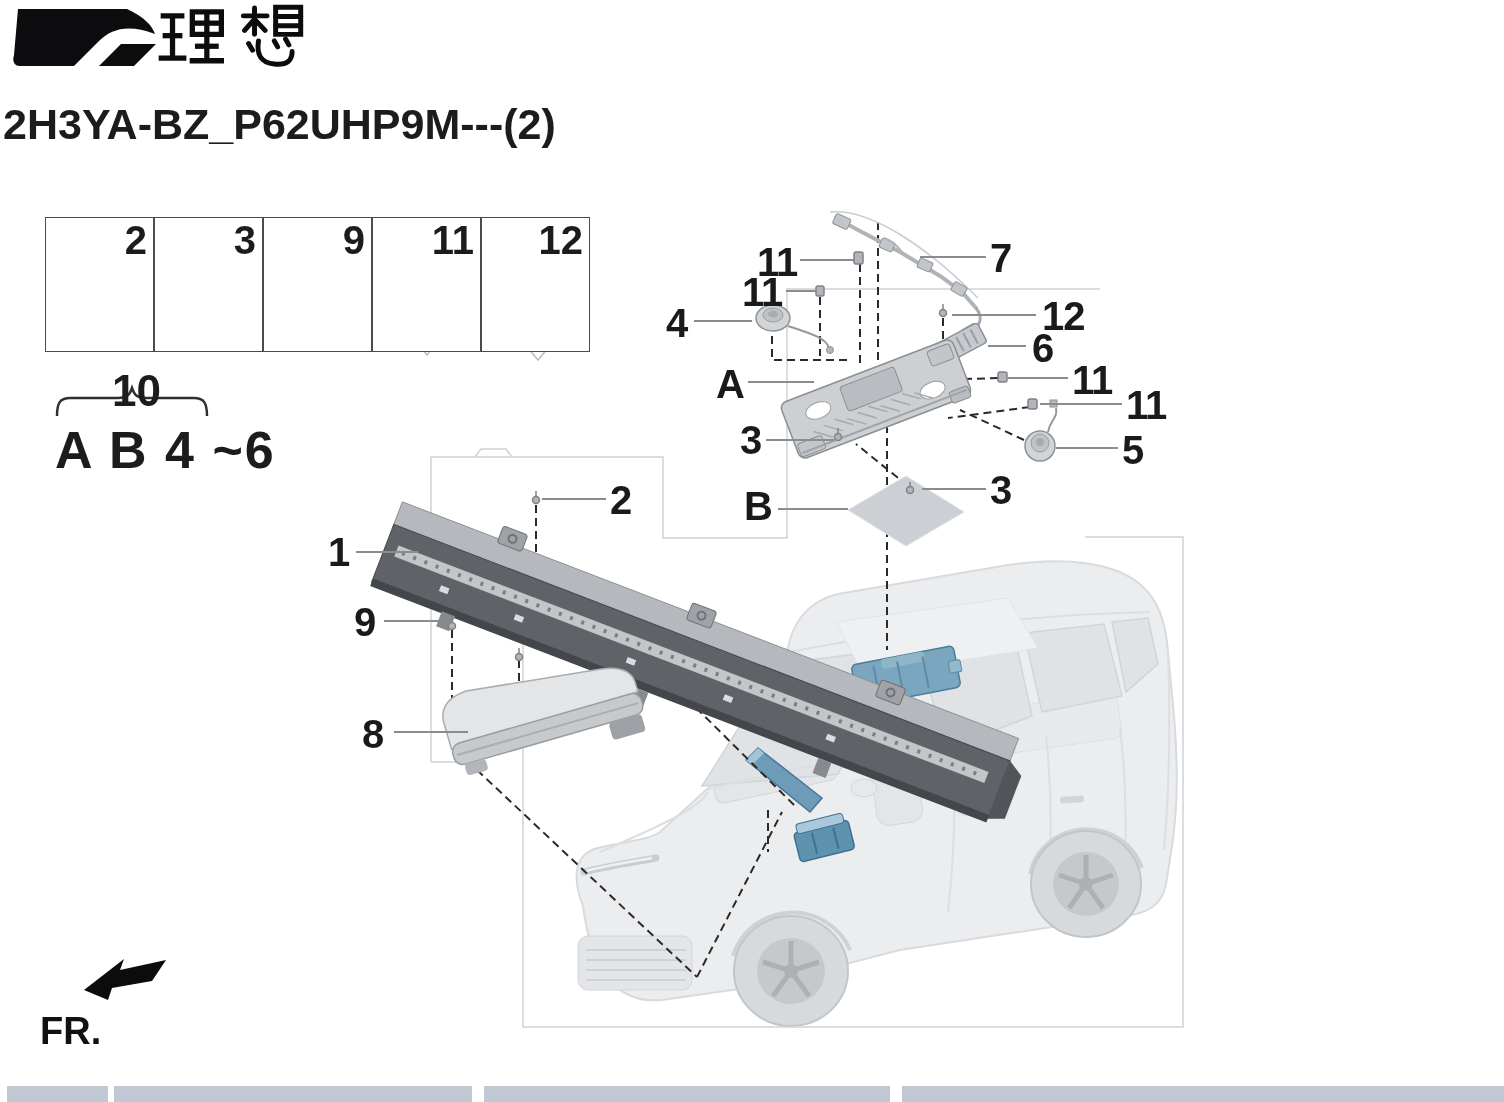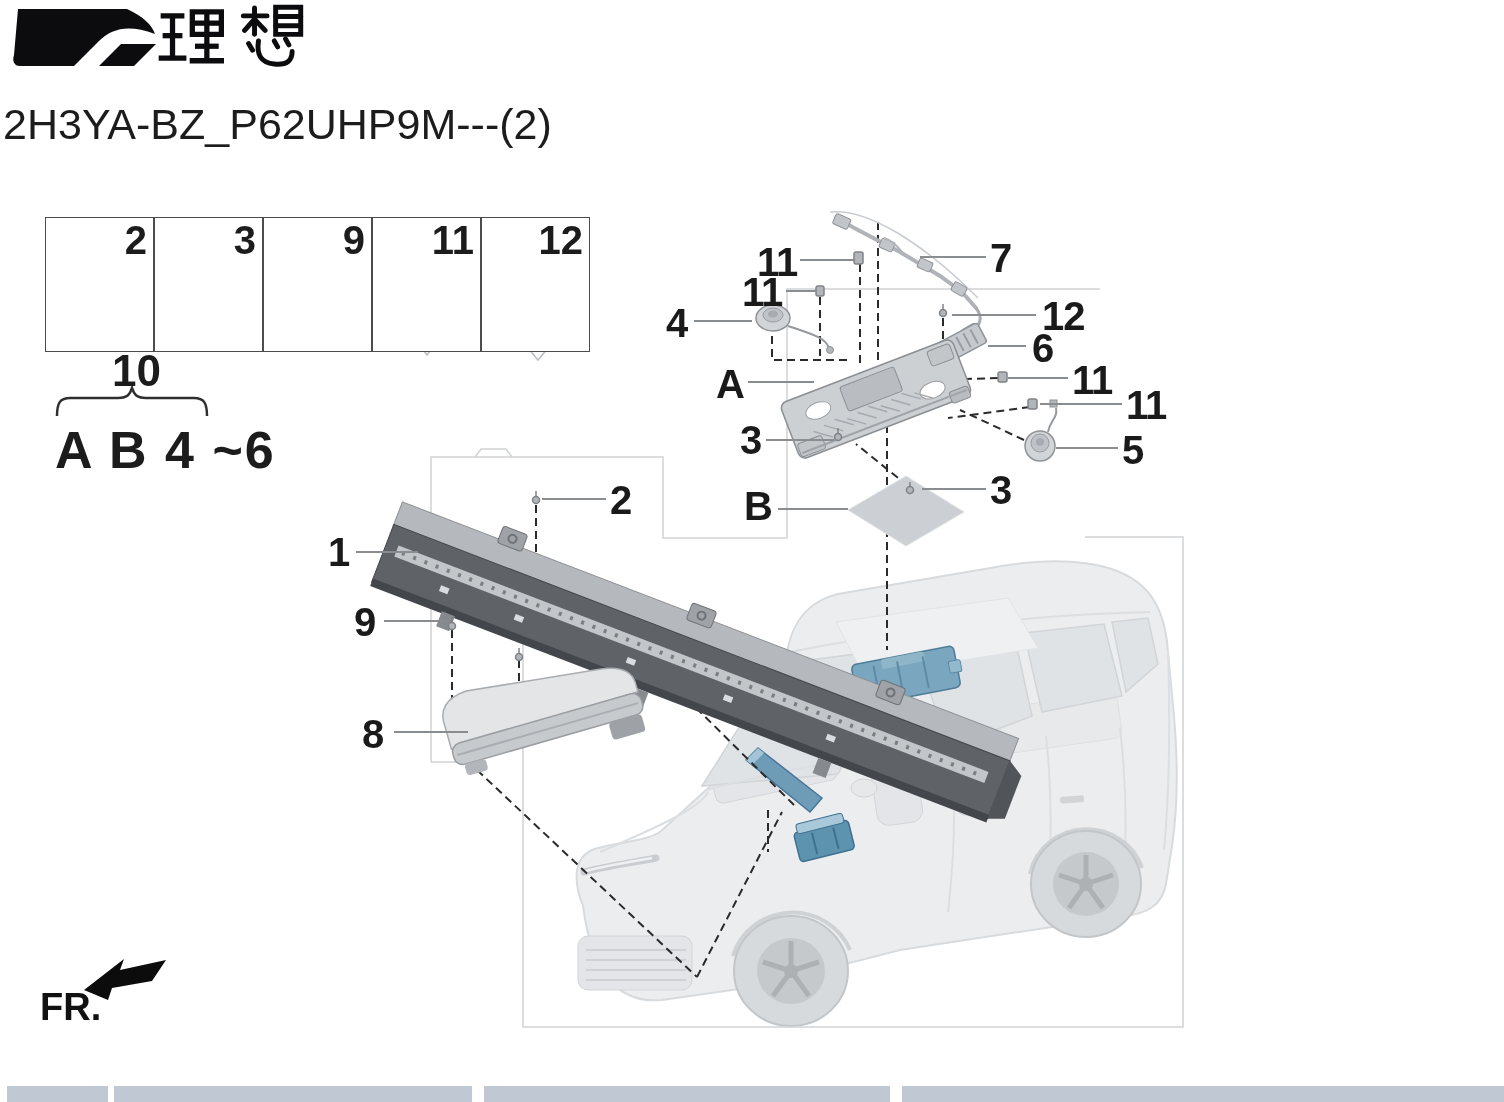--- a/index.html
+++ b/index.html
@@ -8,40 +8,40 @@
     background:#ffffff;font-family:"Liberation Sans",sans-serif;
     -webkit-font-smoothing:antialiased;
   }
   .abs{position:absolute;}
   
   .logo-wrap{left:8px;top:4px;width:320px;height:66px;}
   .logo-mark{left:0;top:0;}
   .logo-cjk{left:146px;top:0;height:66px;display:flex;gap:8px;}
   .sr{position:absolute;width:1px;height:1px;overflow:hidden;clip-path:inset(50%);white-space:nowrap;}
   .page-title{
-    left:3px;top:100px;font-size:43px;font-weight:400;color:#1c1c1c;
+    left:3px;top:100px;font-size:43px;font-weight:700;color:#1c1c1c;
     letter-spacing:0px;white-space:nowrap;
   }
   
   .legend-cell{
     position:absolute;top:217px;width:109px;height:135px;border:1.5px solid #4c4c4c;
     box-sizing:border-box;background:#fff;
   }
   .legend-num{
     position:absolute;top:0px;right:6px;font-size:40px;font-weight:700;color:#1c1c1c;line-height:1.1;
   }
-  .legend-group-label{left:112px;top:346px;font-size:44px;font-weight:700;color:#1c1c1c;}
+  .legend-group-label{left:112px;top:366px;font-size:44px;font-weight:700;color:#1c1c1c;}
   .legend-group-range{left:55px;top:420px;font-size:52px;font-weight:700;color:#1c1c1c;letter-spacing:2px;white-space:nowrap;}
   
   .callout{
     position:absolute;font-size:40px;font-weight:700;color:#1a1a1a;line-height:1;
     white-space:nowrap;letter-spacing:-1px;
   }
   
-  .fr-label{left:40px;top:986px;font-size:38px;font-weight:700;color:#111;}
+  .fr-label{left:40px;top:1010px;font-size:38px;font-weight:700;color:#111;}
   
   .footer-seg{position:absolute;top:1086px;height:16px;}
   svg.layer{position:absolute;left:0;top:0;}
 </style>
 </head>
 <body>
 
 <svg class="layer" width="1504" height="1102" viewBox="0 0 1504 1102">
 
   <g>

